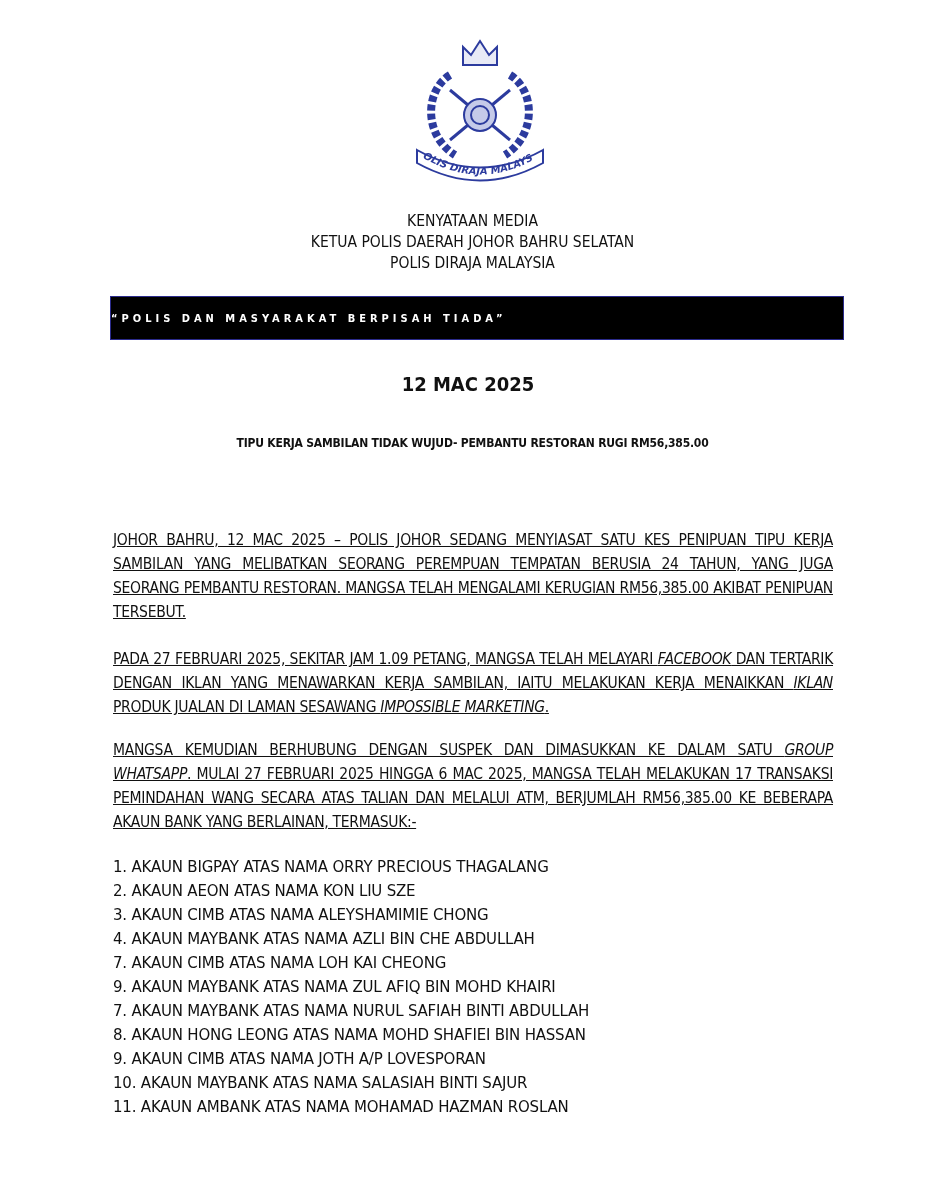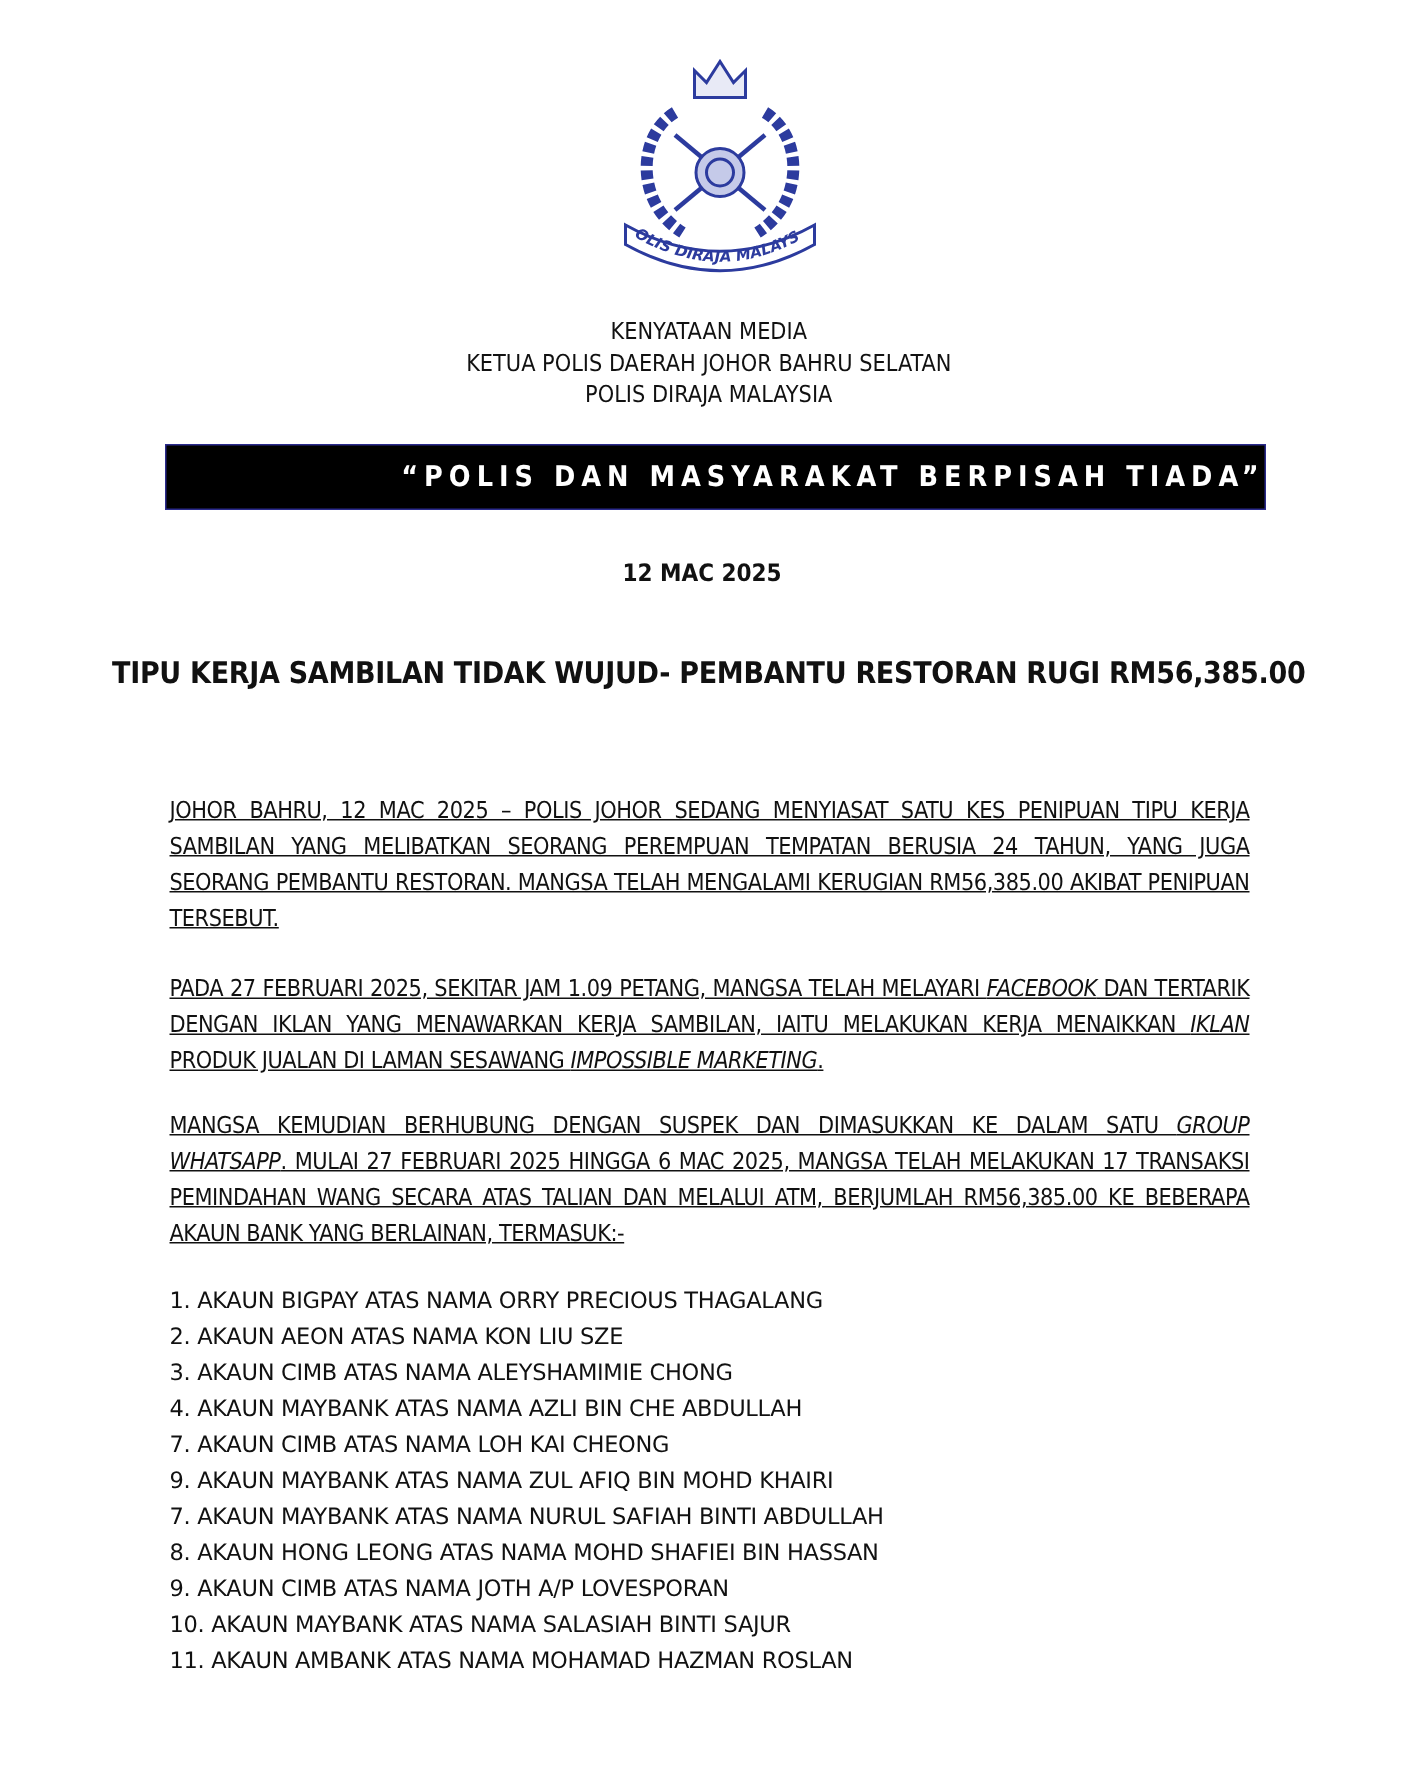--- a/index.html
+++ b/index.html
@@ -2,24 +2,24 @@
 <html><head>
   <meta charset="utf-8">
   <style>
     html, body { margin: 0; padding: 0; background: #ffffff; }
     body { width: 945px; height: 1183px; position: relative; overflow: hidden;
       font-family: "DejaVu Sans Condensed", "DejaVu Sans", sans-serif; color: #111; }
     .logo { position: absolute; left: 405px; top: 35px; width: 150px; height: 150px; }
     .hdr { position: absolute; left: 0; width: 945px; text-align: center; font-size: 15.5px; line-height: 21px; }
     .motto { position: absolute; left: 110px; top: 296px; width: 734px; height: 44px;
       background: #000; border: 1px solid #2b2b8c; color: #fff; box-sizing: border-box;
-      display: flex; align-items: center; justify-content: flex-end;
-      font-weight: bold; font-size: 19px; letter-spacing: 4px; }
-    .date { position: absolute; top: 372px; left: 0; width: 936px; text-align: center; font-weight: bold; font-size: 16px; }
-    .title { position: absolute; top: 436px; left: 0; width: 945px; text-align: center; font-weight: bold; font-size: 20px; letter-spacing: -0.2px; }
+      display: flex; align-items: center; justify-content: flex-start;
+      font-weight: bold; font-size: 11px; letter-spacing: 4px; }
+    .date { position: absolute; top: 372px; left: 0; width: 936px; text-align: center; font-weight: bold; font-size: 20px; }
+    .title { position: absolute; top: 436px; left: 0; width: 945px; text-align: center; font-weight: bold; font-size: 12px; letter-spacing: -0.2px; }
     .para { position: absolute; left: 113px; width: 720px; font-size: 15.5px; line-height: 24px;
       text-align: justify; text-align-last: left; letter-spacing: -0.3px; text-decoration: underline; }
     .para i { font-style: italic; }
     .list { position: absolute; left: 113px; top: 855px; font-family: "DejaVu Sans", sans-serif;
       font-size: 15px; line-height: 24px; letter-spacing: -0.2px; }
     .list div { white-space: nowrap; }
   </style>
 </head>
 <body>
 

